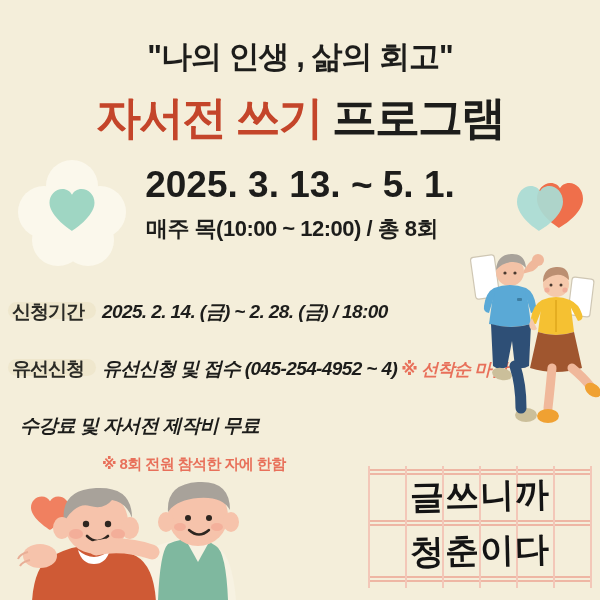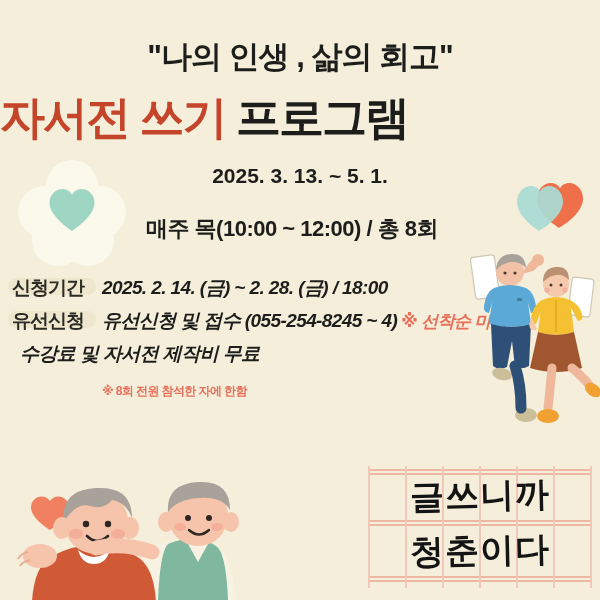--- a/index.html
+++ b/index.html
@@ -41,49 +41,51 @@
   
   .subtitle{
     position:absolute;left:0;right:0;top:36px;
     text-align:center;
     font-size:31px;font-weight:bold;letter-spacing:-1px;
     color:#1d1d1b;
     white-space:nowrap;
   }
   .title{
     position:absolute;left:0;right:0;top:88px;
+    text-align:center;
     font-size:45px;font-weight:bold;letter-spacing:-2px;
     color:#1d1d1b;
     white-space:nowrap;
   }
   .title .hl{color:#c4452a;}
 
   .daterange{
     position:absolute;left:0;right:0;top:164px;
     text-align:center;
-    font-size:21px;font-weight:bold;letter-spacing:0px;
+    font-size:37px;font-weight:bold;letter-spacing:0px;
     color:#1d1d1b;
     white-space:nowrap;
   }
   .schedule{
     position:absolute;left:0;right:16px;top:214px;
     text-align:center;
     font-size:22px;font-weight:bold;letter-spacing:-0.5px;
     color:#1d1d1b;
     white-space:nowrap;
   }
 
   
   .info{
     position:absolute;left:12px;top:275px;width:470px;
   }
   .row{
     display:flex;align-items:baseline;
     height:33px;
     white-space:nowrap;
+    margin-top:24px;
   }
   .row .label{
     position:relative;
     width:82px;flex:0 0 82px;
     font-size:19px;font-weight:bold;letter-spacing:-1px;
     color:#2b2b26;
     z-index:2;
   }
   .row .label::before{
     content:"";position:absolute;left:-4px;top:3px;
@@ -94,21 +96,21 @@
   .row .value{
     font-size:19px;font-weight:bold;letter-spacing:-0.6px;
     color:#1d1d1b;
     padding-left:8px;
     font-style:italic;
   }
   .row .value .small{font-size:14px;letter-spacing:-1px;}
   .row .value .accent{color:#e8705a;font-size:17px;padding-left:4px;}
 
   .note{
-    font-size:12px;font-weight:bold;letter-spacing:-0.6px;
+    font-size:15px;font-weight:bold;letter-spacing:-0.6px;
     color:#e8705a;
     padding-left:90px;
     margin-top:9px;
   }
 
   
   .calli{
     position:absolute;left:368px;top:466px;width:224px;height:122px;
   }
   .calli .grid{
@@ -181,21 +183,21 @@
       <span class="label">신청기간</span>
       <span class="value">
         <span>2025. 2. 14. (금) ~ 2. 28. (금) / 18:00</span>
       </span>
     </div>
 
 
     <div class="row">
       <span class="label">유선신청</span>
       <span class="value">
-        <span>유선신청 및 접수 (055-254-8245 ~ 4)</span><span class="accent">※ 선착순 마감</span>
+        <span>유선신청 및 접수 (045-254-4952 ~ 4)</span><span class="accent">※ 선착순 마감</span>
       </span>
     </div>
 
 
     <div class="row">
       <span class="value">
         <span>수강료 및 자서전 제작비 무료</span>
       </span>
     </div>
 

